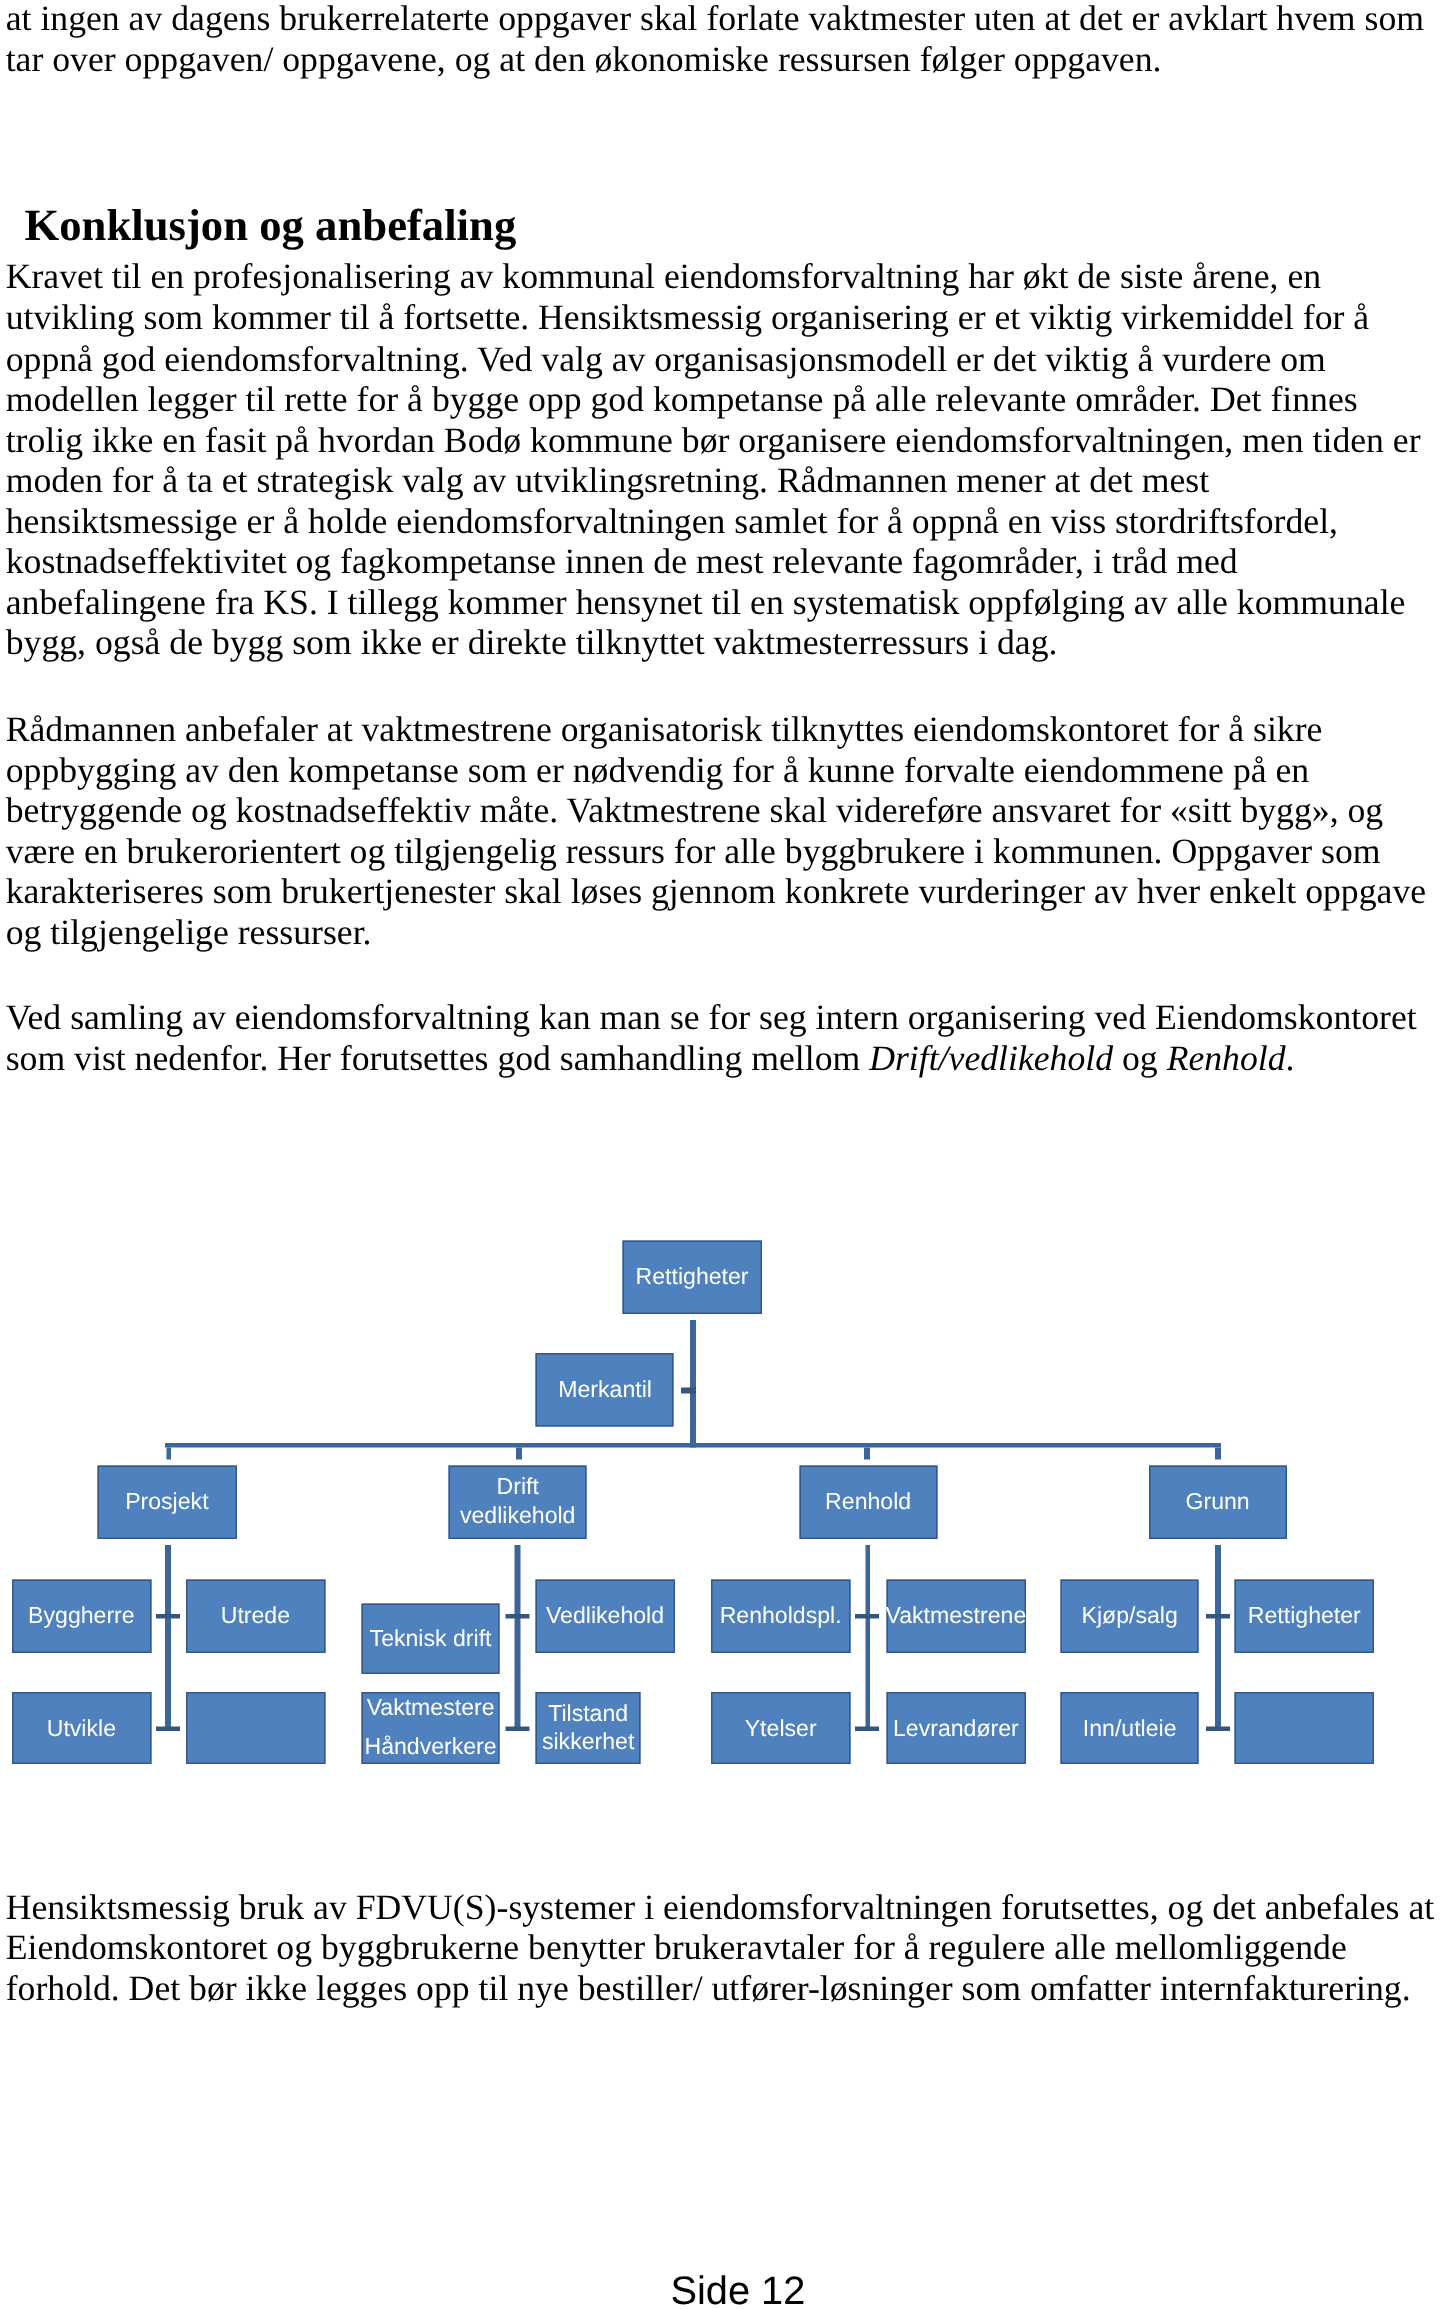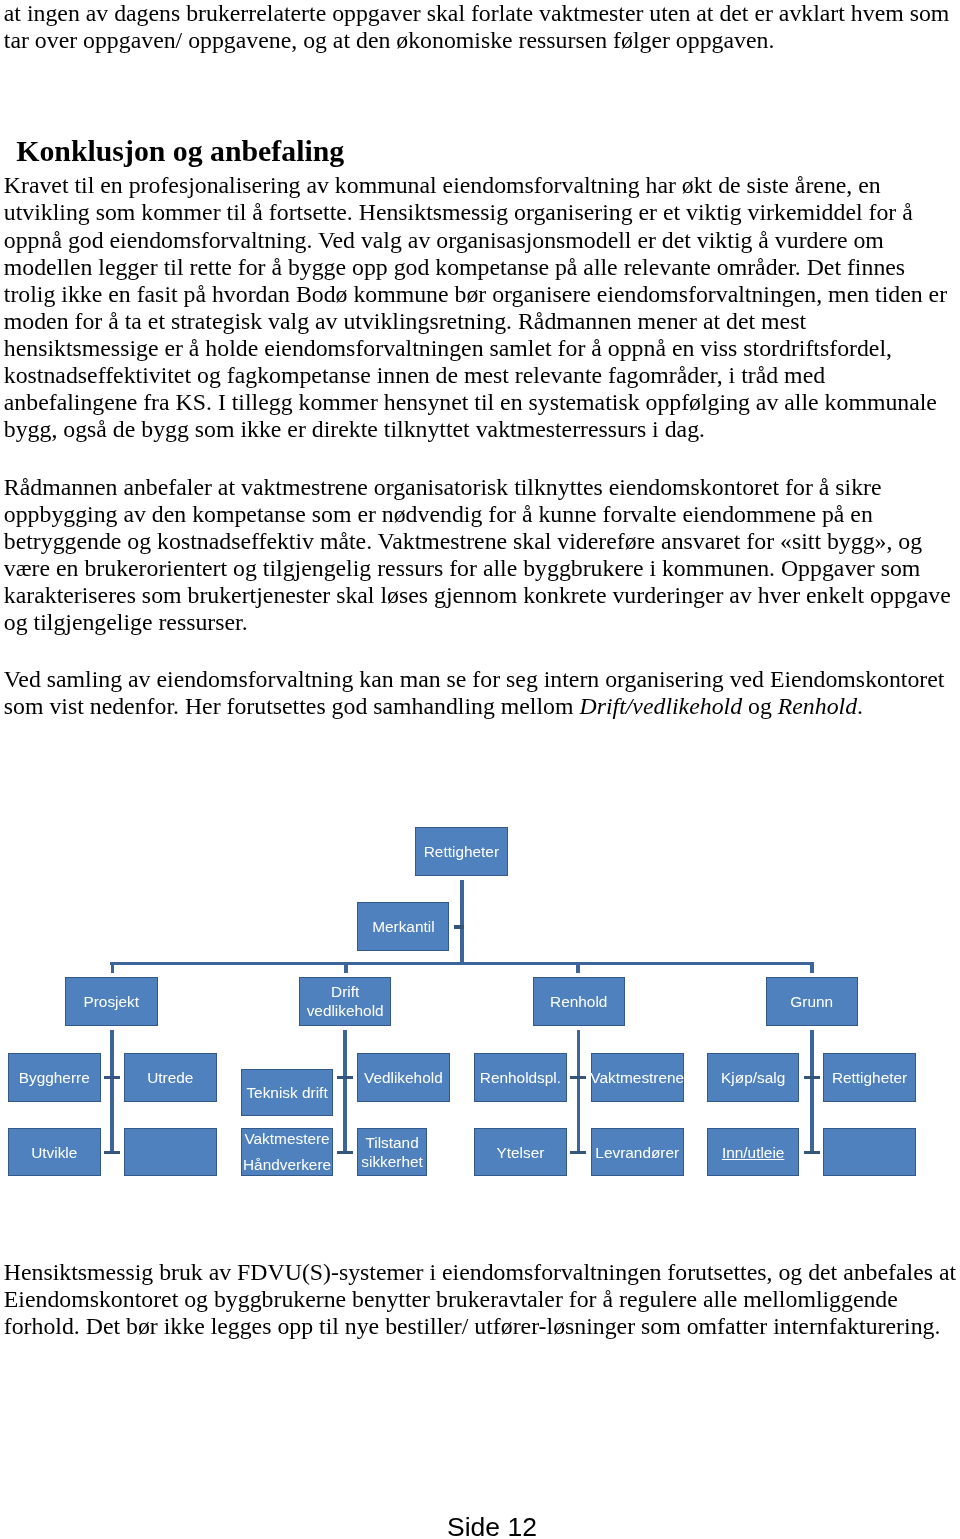--- a/index.html
+++ b/index.html
@@ -86,21 +86,21 @@
     <div class="node" style="left:591.0px;top:1053.4px;width:92.5px;height:48.3px;">Vaktmestrene</div>
     <div class="node" style="left:474.2px;top:1128.3px;width:92.5px;height:47.9px;">Ytelser</div>
     <div class="node" style="left:591.0px;top:1128.3px;width:92.5px;height:47.9px;">Levrandører</div>
     <div class="ln" style="left:810.1px;top:965.1px;width:3.6px;height:8.2px;"></div>
     <div class="node" style="left:765.5px;top:976.9px;width:92.5px;height:49.2px;">Grunn</div>
     <div class="ln" style="left:810.1px;top:1029.7px;width:3.8px;height:124.5px;"></div>
     <div class="ln stub" style="left:803.7px;top:1075.8px;width:16.2px;height:3.4px;"></div>
     <div class="ln stub" style="left:803.7px;top:1150.6px;width:16.2px;height:3.4px;"></div>
     <div class="node" style="left:706.9px;top:1053.4px;width:92.5px;height:48.3px;">Kjøp/salg</div>
     <div class="node" style="left:823.3px;top:1053.4px;width:92.5px;height:48.3px;">Rettigheter</div>
-    <div class="node" style="left:706.9px;top:1128.3px;width:92.5px;height:47.9px;text-decoration:underline;">Inn/utleie</div>
+    <div class="node" style="left:706.9px;top:1128.3px;width:92.5px;height:47.9px;">Inn/utleie</div>
     <div class="node" style="left:823.3px;top:1128.3px;width:92.5px;height:47.9px;"></div>
   </div>
 
   <div class="para" style="left:3.8px;top:1258.8px;">Hensiktsmessig bruk av FDVU(S)-systemer i eiendomsforvaltningen forutsettes, og det anbefales at
 Eiendomskontoret og byggbrukerne benytter brukeravtaler for å regulere alle mellomliggende
 forhold. Det bør ikke legges opp til nye bestiller/ utfører-løsninger som omfatter internfakturering.</div>
 
   <div class="footer" style="left:447px;top:1514px;">Side 12</div>
 </div>
 

